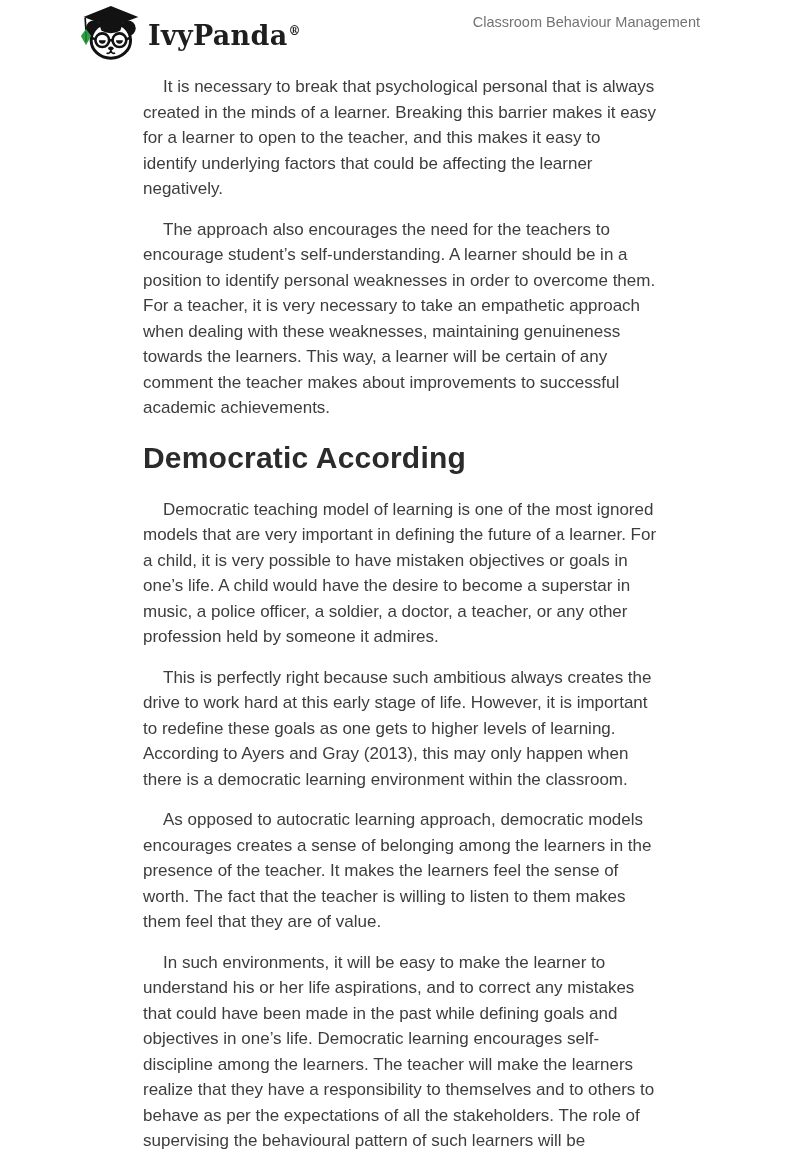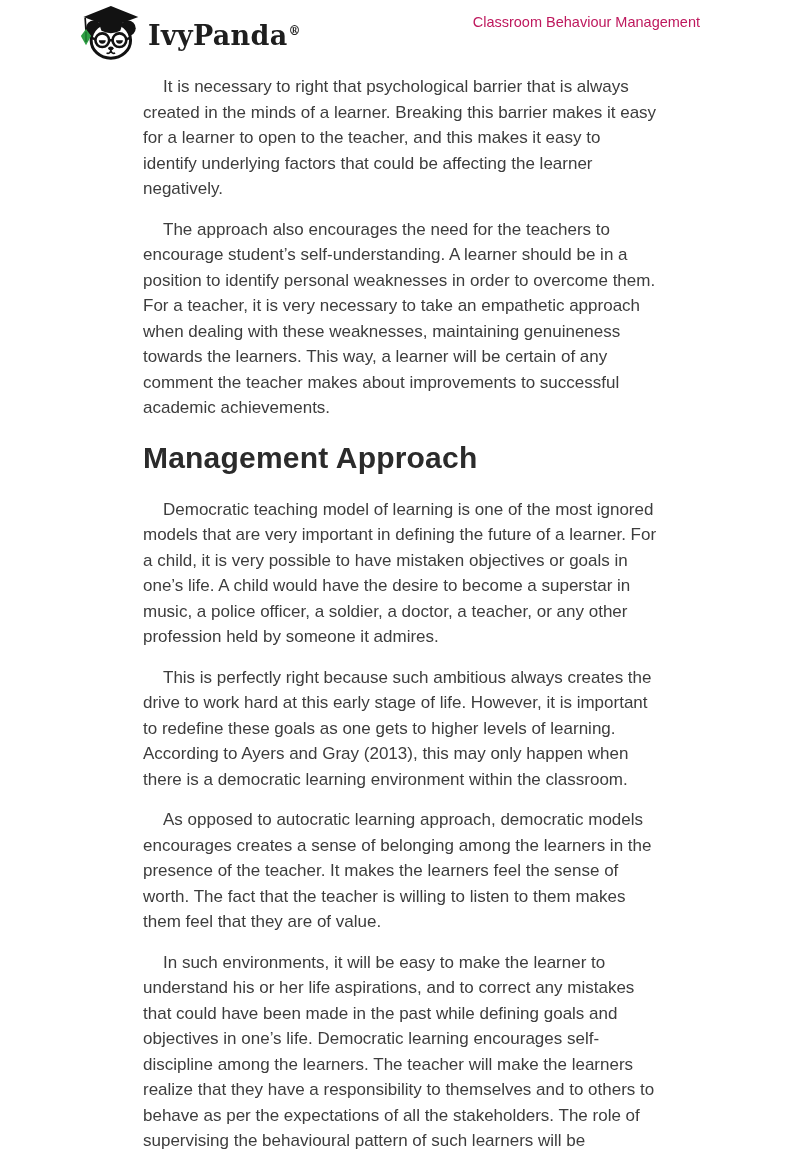--- a/index.html
+++ b/index.html
@@ -28,21 +28,21 @@
     font-size: 27px;
     color: #1e1e1e;
     letter-spacing: 0.3px;
     line-height: 1;
     padding-top: 6px;
   }
   .brand-text sup { font-size: 12px; vertical-align: 10px; margin-left: 1px; }
   .doc-title {
     margin-top: 10px;
     font-size: 14.5px;
-    color: #be185d;
+    color: #737373;
   }
   
   .article {
     padding: 13px 75px 0 75px;
     color: #3d3d3d;
     font-size: 17px;
     line-height: 25.5px;
   }
   .article p {
     margin: 0 0 15px 0;
@@ -99,24 +99,24 @@
         <path d="M6 16 l1 15" stroke="#121212" stroke-width="2" fill="none"></path>
         <polygon points="7,29 13,37 7,48 1,37" fill="#2f9e44"></polygon>
         <path d="M7 32 v12" stroke="#17702b" stroke-width="1.5" fill="none"></path>
       </svg>
       <div class="brand-text"><span>IvyPanda</span><sup>®</sup></div>
     </div>
     <div class="doc-title">Classroom Behaviour Management</div>
   </header>
 
   <main class="article">
-    <p>It is necessary to right that psychological barrier that is always created in the minds of a learner. Breaking this barrier makes it easy for a learner to open to the teacher, and this makes it easy to identify underlying factors that could be affecting the learner negatively.</p>
+    <p>It is necessary to break that psychological personal that is always created in the minds of a learner. Breaking this barrier makes it easy for a learner to open to the teacher, and this makes it easy to identify underlying factors that could be affecting the learner negatively.</p>
     <p>The approach also encourages the need for the teachers to encourage student’s self-understanding. A learner should be in a position to identify personal weaknesses in order to overcome them. For a teacher, it is very necessary to take an empathetic approach when dealing with these weaknesses, maintaining genuineness towards the learners. This way, a learner will be certain of any comment the teacher makes about improvements to successful academic achievements.</p>
 
-    <h1>Management Approach</h1>
+    <h1>Democratic According</h1>
 
     <p>Democratic teaching model of learning is one of the most ignored models that are very important in defining the future of a learner. For a child, it is very possible to have mistaken objectives or goals in one’s life. A child would have the desire to become a superstar in music, a police officer, a soldier, a doctor, a teacher, or any other profession held by someone it admires.</p>
     <p>This is perfectly right because such ambitious always creates the drive to work hard at this early stage of life. However, it is important to redefine these goals as one gets to higher levels of learning. According to Ayers and Gray (2013), this may only happen when there is a democratic learning environment within the classroom.</p>
     <p>As opposed to autocratic learning approach, democratic models encourages creates a sense of belonging among the learners in the presence of the teacher. It makes the learners feel the sense of worth. The fact that the teacher is willing to listen to them makes them feel that they are of value.</p>
     <p>In such environments, it will be easy to make the learner to understand his or her life aspirations, and to correct any mistakes that could have been made in the past while defining goals and objectives in one’s life. Democratic learning encourages self-discipline among the learners. The teacher will make the learners realize that they have a responsibility to themselves and to others to behave as per the expectations of all the stakeholders. The role of supervising the behavioural pattern of such learners will be transferred from the teacher or any other existing authority, to the learner.</p>
   </main>
 
 
 </div>
 

